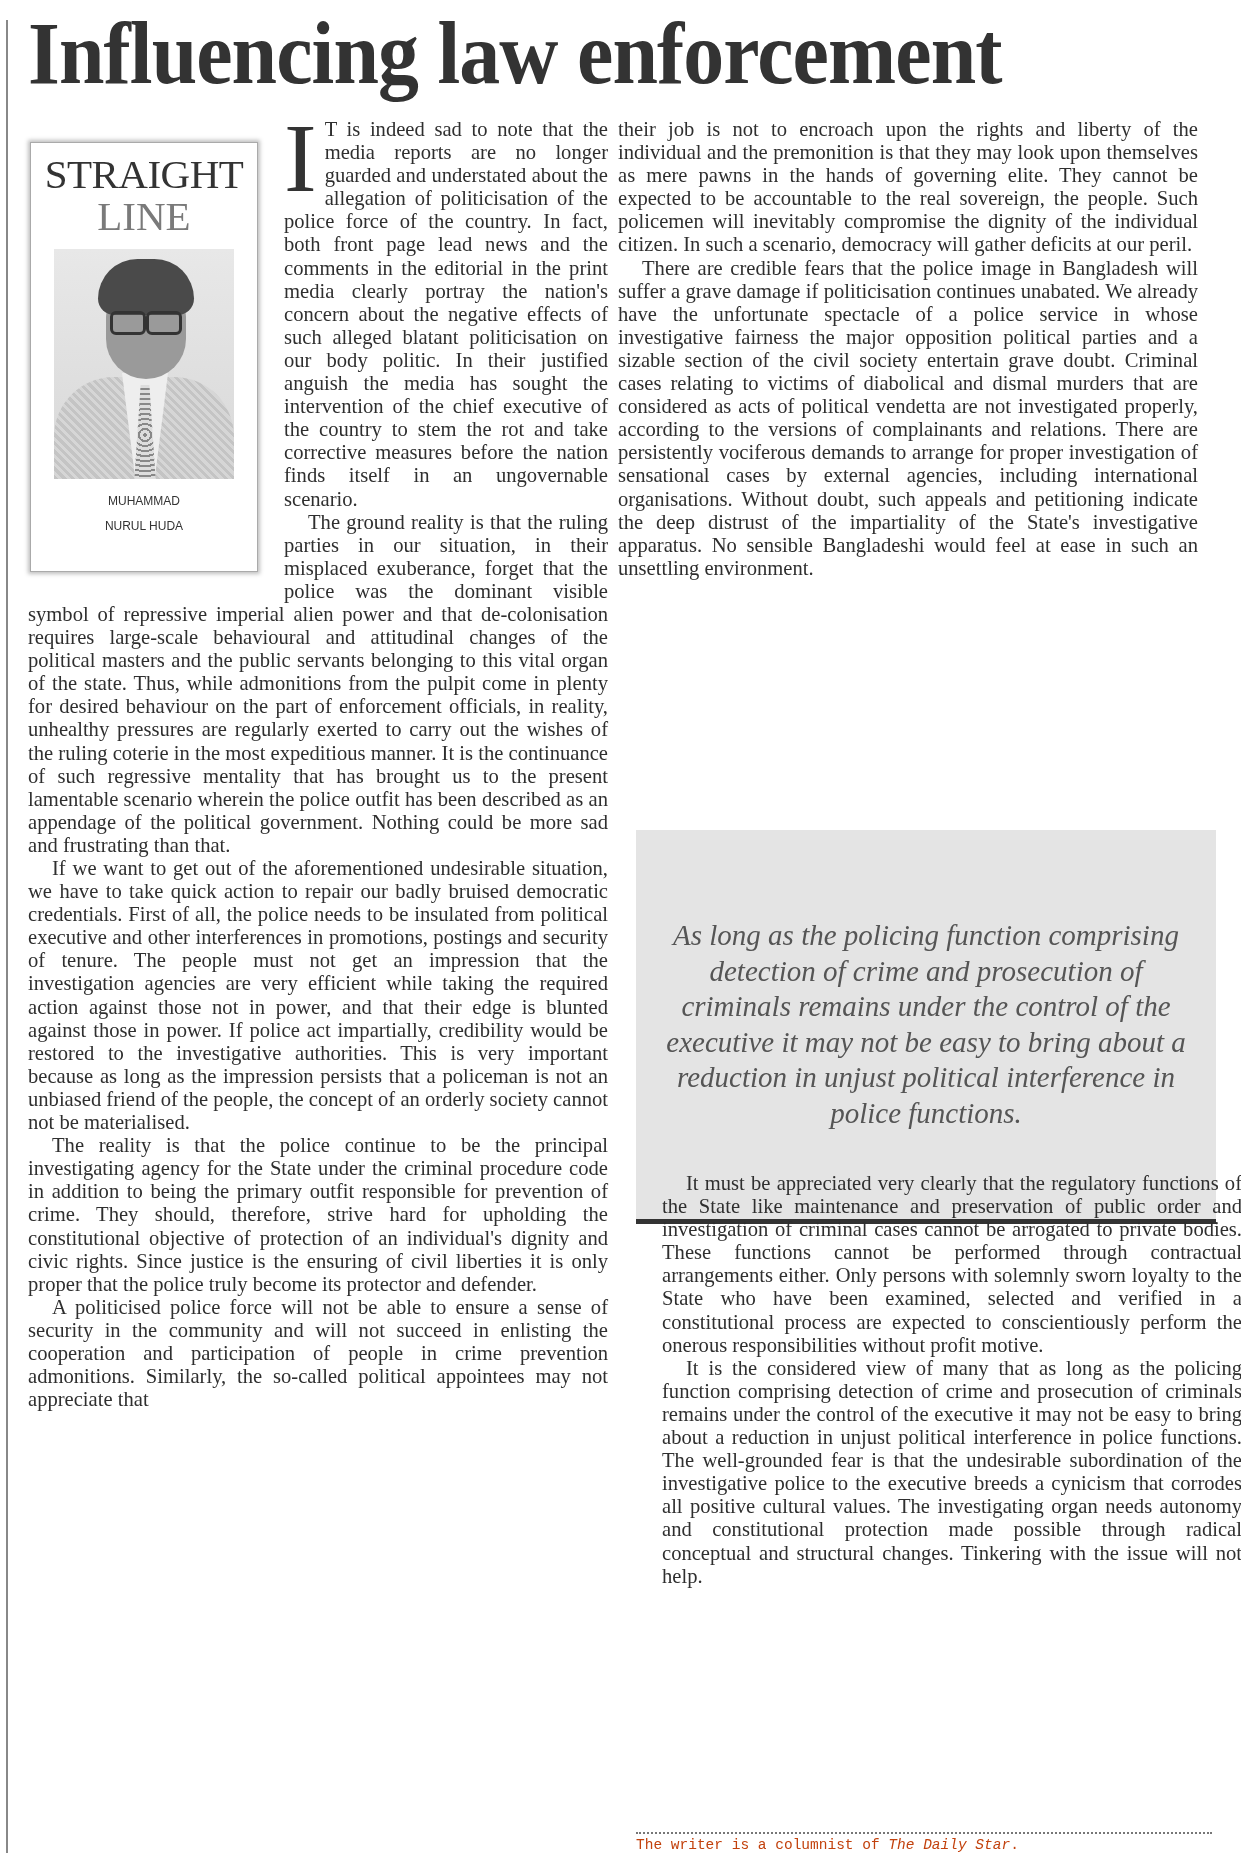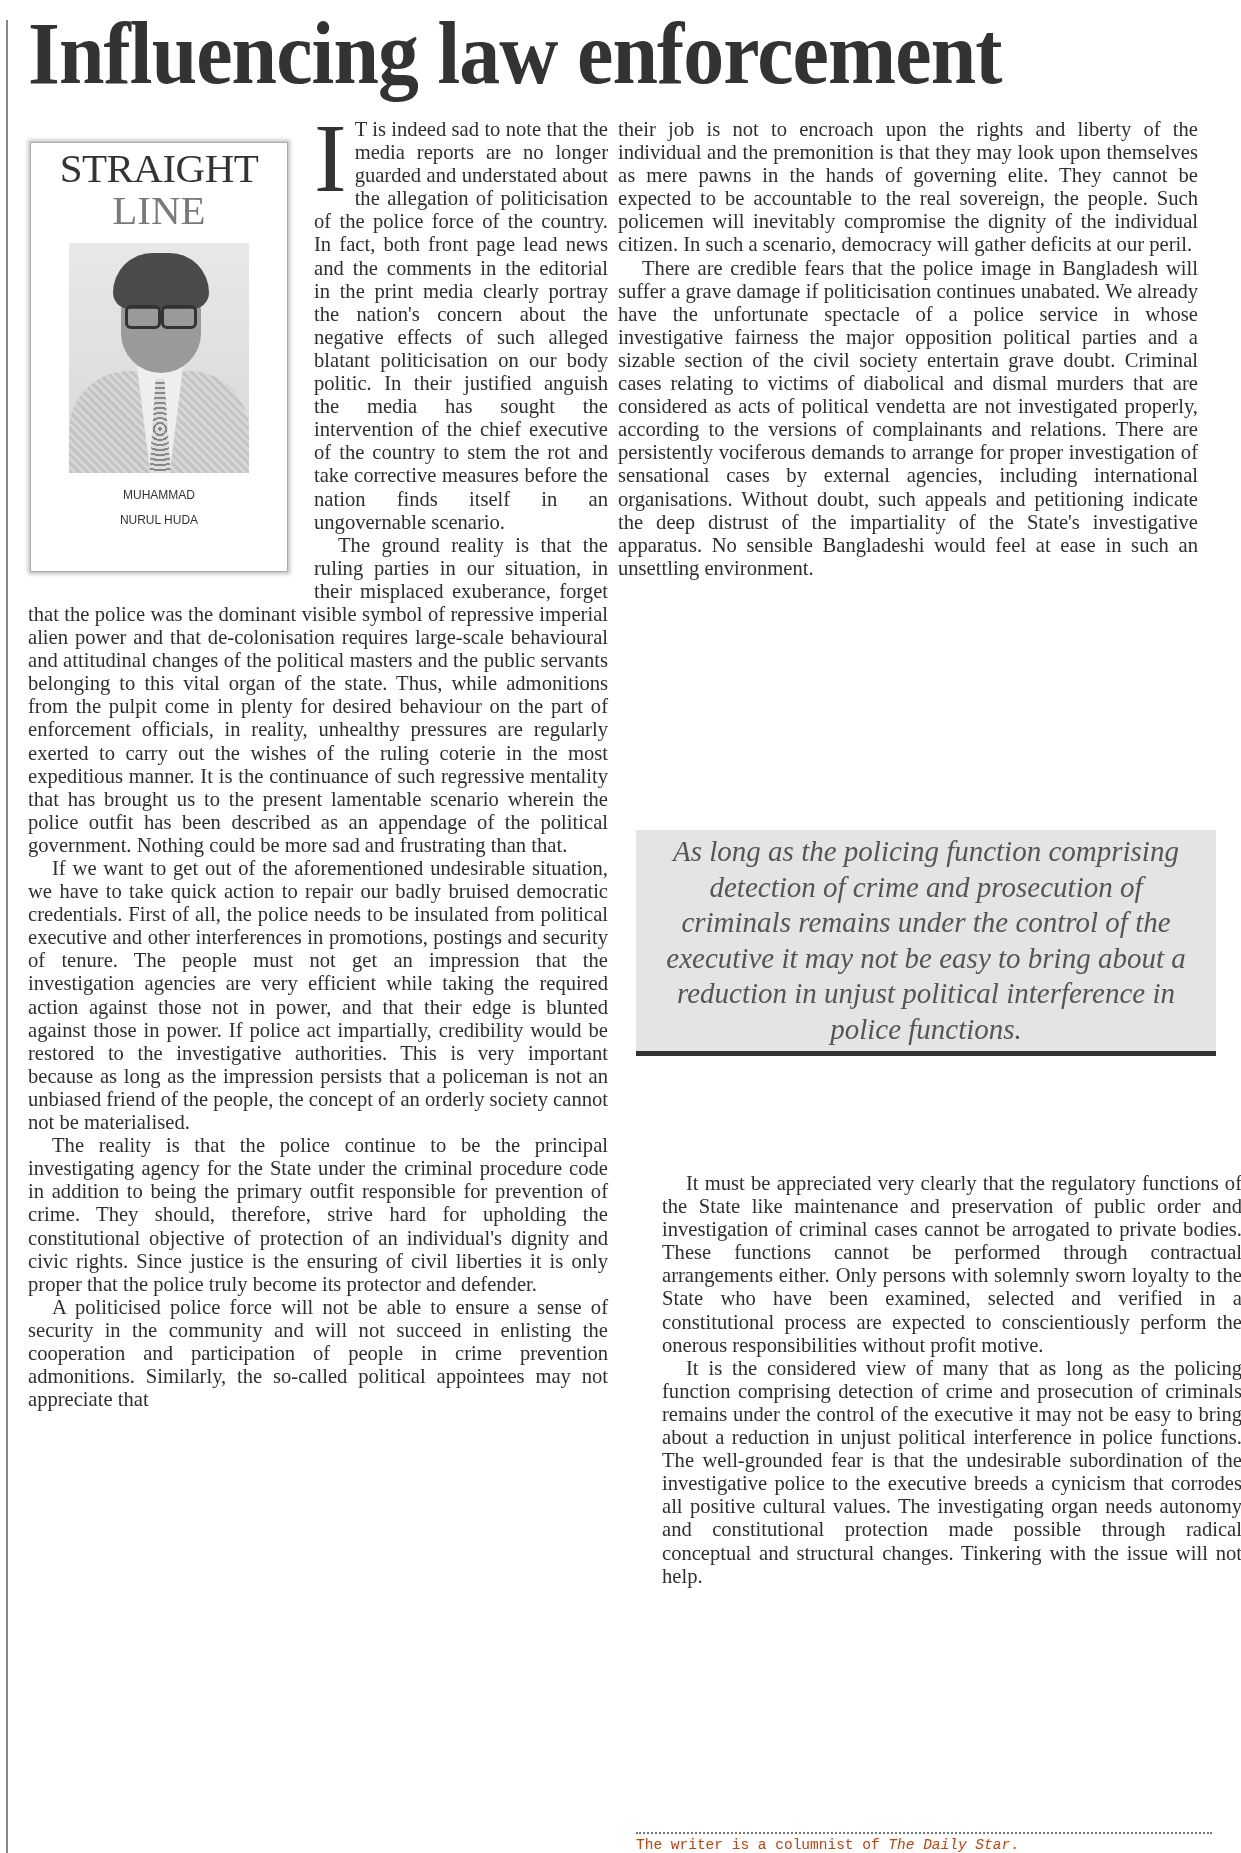--- a/index.html
+++ b/index.html
@@ -17,24 +17,24 @@
 
     .col { position: absolute; font-size: 20.6px; line-height: 23.1px; text-align: justify; color: #2f2f2f; }
     .col p { text-indent: 24px; }
     .col p.noindent { text-indent: 0; }
 
     .col-left { left: 28px; top: 118px; width: 580px; }
     .col-right { left: 618px; top: 118px; width: 580px; }
 
     
     .badge {
-      float: left; width: 258px; height: 430px; margin: 24px 26px 8px 2px;
+      float: left; width: 228px; height: 430px; margin: 24px 26px 8px 2px;
       border: 1px solid #aaa; background: #fff;
       box-shadow: 0 0 4px 2px rgba(0,0,0,0.25);
-      text-align: center; padding-top: 4px;
+      text-align: center; padding-top: 10px;
     }
     .badge-title1 { font-size: 41px; line-height: 42px; color: #333; letter-spacing: -0.5px; }
     .badge-title2 { font-size: 41px; line-height: 42px; color: #7a7a7a; }
     .photo {
       width: 180px; height: 230px; margin: 12px auto 10px auto;
       background: linear-gradient(180deg, #e8e8e8 0%, #d8d8d8 100%);
       position: relative; overflow: hidden;
     }
     .photo .hair { position: absolute; left: 44px; top: 10px; width: 96px; height: 56px; border-radius: 48px 48px 20px 20px; background: #4a4a4a; }
     .photo .face { position: absolute; left: 52px; top: 30px; width: 80px; height: 100px; border-radius: 38px 38px 40px 40px; background: #9a9a9a; }
@@ -46,21 +46,21 @@
     .photo .shirt { position: absolute; left: 68px; top: 124px; width: 46px; height: 110px; background: #eee; clip-path: polygon(0 0,100% 0,70% 100%,30% 100%); }
     .photo .tie { position: absolute; left: 80px; top: 136px; width: 22px; height: 100px; background: repeating-radial-gradient(circle at 50% 50%, #888 0 2px, #ddd 2px 5px); clip-path: polygon(30% 0,70% 0,100% 100%,0 100%); }
     .badge-name { font-family: "Liberation Sans", sans-serif; font-size: 12px; line-height: 25px; color: #333; }
 
     .dropcap {
       float: left; font-size: 98px; line-height: 76px; height: 76px;
       margin: 2px 8px 0 0; color: #333; font-family: "Liberation Serif", serif;
     }
 
     .pullquote {
-      position: absolute; left: 636px; top: 830px; width: 580px; height: 226px;
+      position: absolute; left: 636px; top: 830px; width: 580px; height: 394px;
       background: #e4e4e4; border-bottom: 5px solid #333;
       display: flex; align-items: center; justify-content: center;
       text-align: center; padding: 0 24px;
     }
     .pullquote-text { font-style: italic; font-size: 29px; line-height: 35.5px; color: #555; font-family: "Liberation Serif", serif; }
 
     .col-right-2 { left: 634px; top: 1172px; width: 580px; margin-left: 28px; }
 
     .dots { position: absolute; left: 636px; top: 1832px; width: 576px; border-top: 2px dotted #777; }
     .footer { position: absolute; left: 636px; top: 1837px; font-family: Liberation Mono, monospace; font-size: 14.5px; color: #c2410c; line-height: 16px; }

